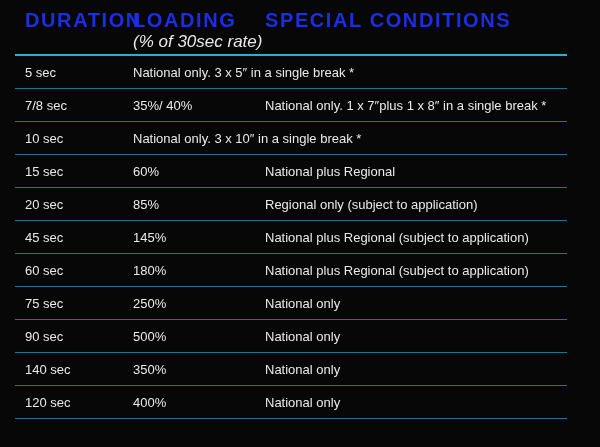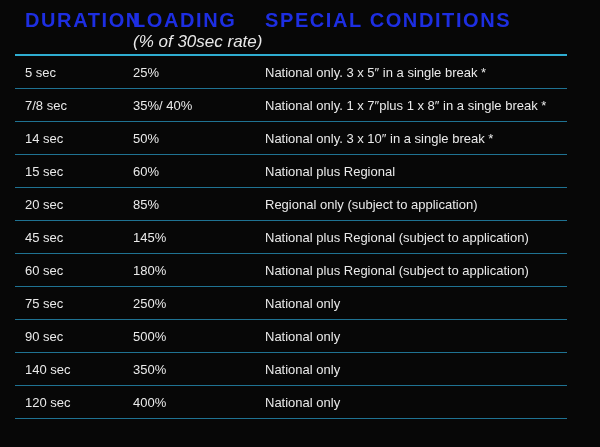--- a/index.html
+++ b/index.html
@@ -72,33 +72,31 @@
       <div class="header-sub">(% of 30sec rate)</div>
     </div>
     <div class="header-cell">
       <div class="header-label">SPECIAL CONDITIONS</div>
     </div>
   </div>
 
   <div>
   <div class="data-row">
     <div class="cell">5 sec</div>
-    <div class="cell">25%</div>
     <div class="cell">National only. 3 x 5″ in a single break *</div>
   </div>
 
   <div class="data-row">
     <div class="cell">7/8 sec</div>
     <div class="cell">35%/ 40%</div>
     <div class="cell">National only. 1 x 7″plus 1 x 8″ in a single break *</div>
   </div>
 
   <div class="data-row">
-    <div class="cell">14 sec</div>
-    <div class="cell">50%</div>
+    <div class="cell">10 sec</div>
     <div class="cell">National only. 3 x 10″ in a single break *</div>
   </div>
 
   <div class="data-row">
     <div class="cell">15 sec</div>
     <div class="cell">60%</div>
     <div class="cell">National plus Regional</div>
   </div>
 
   <div class="data-row">

